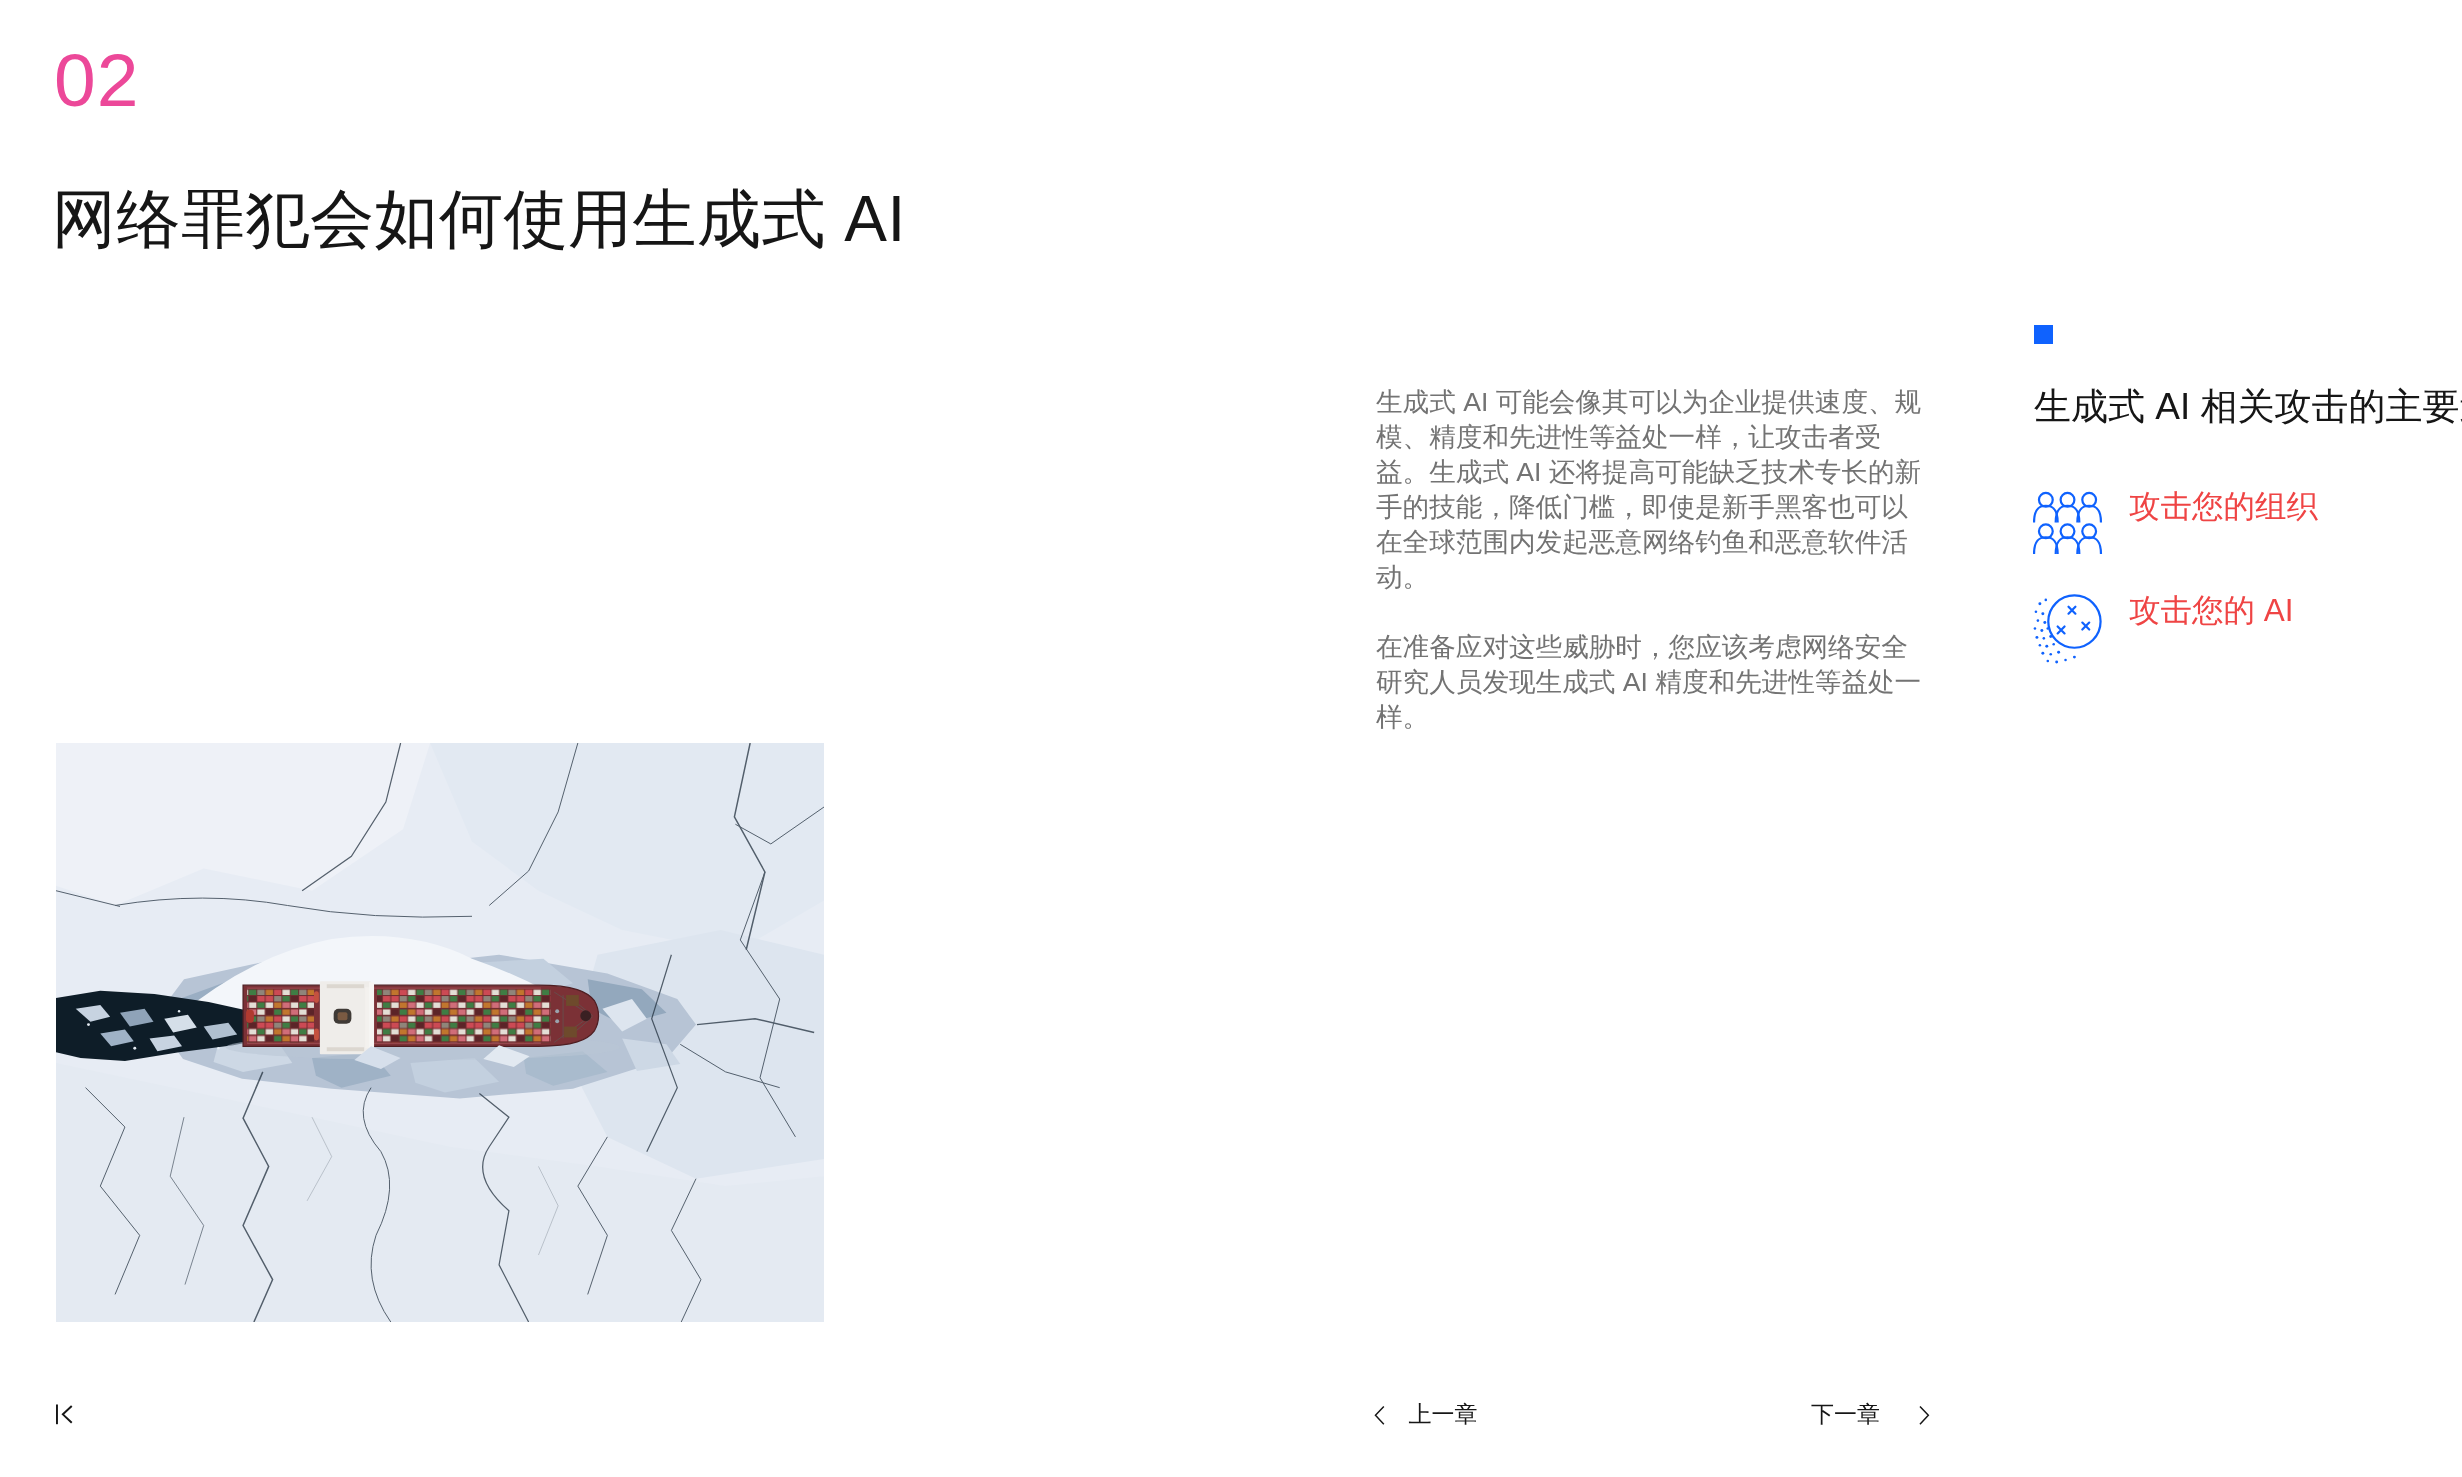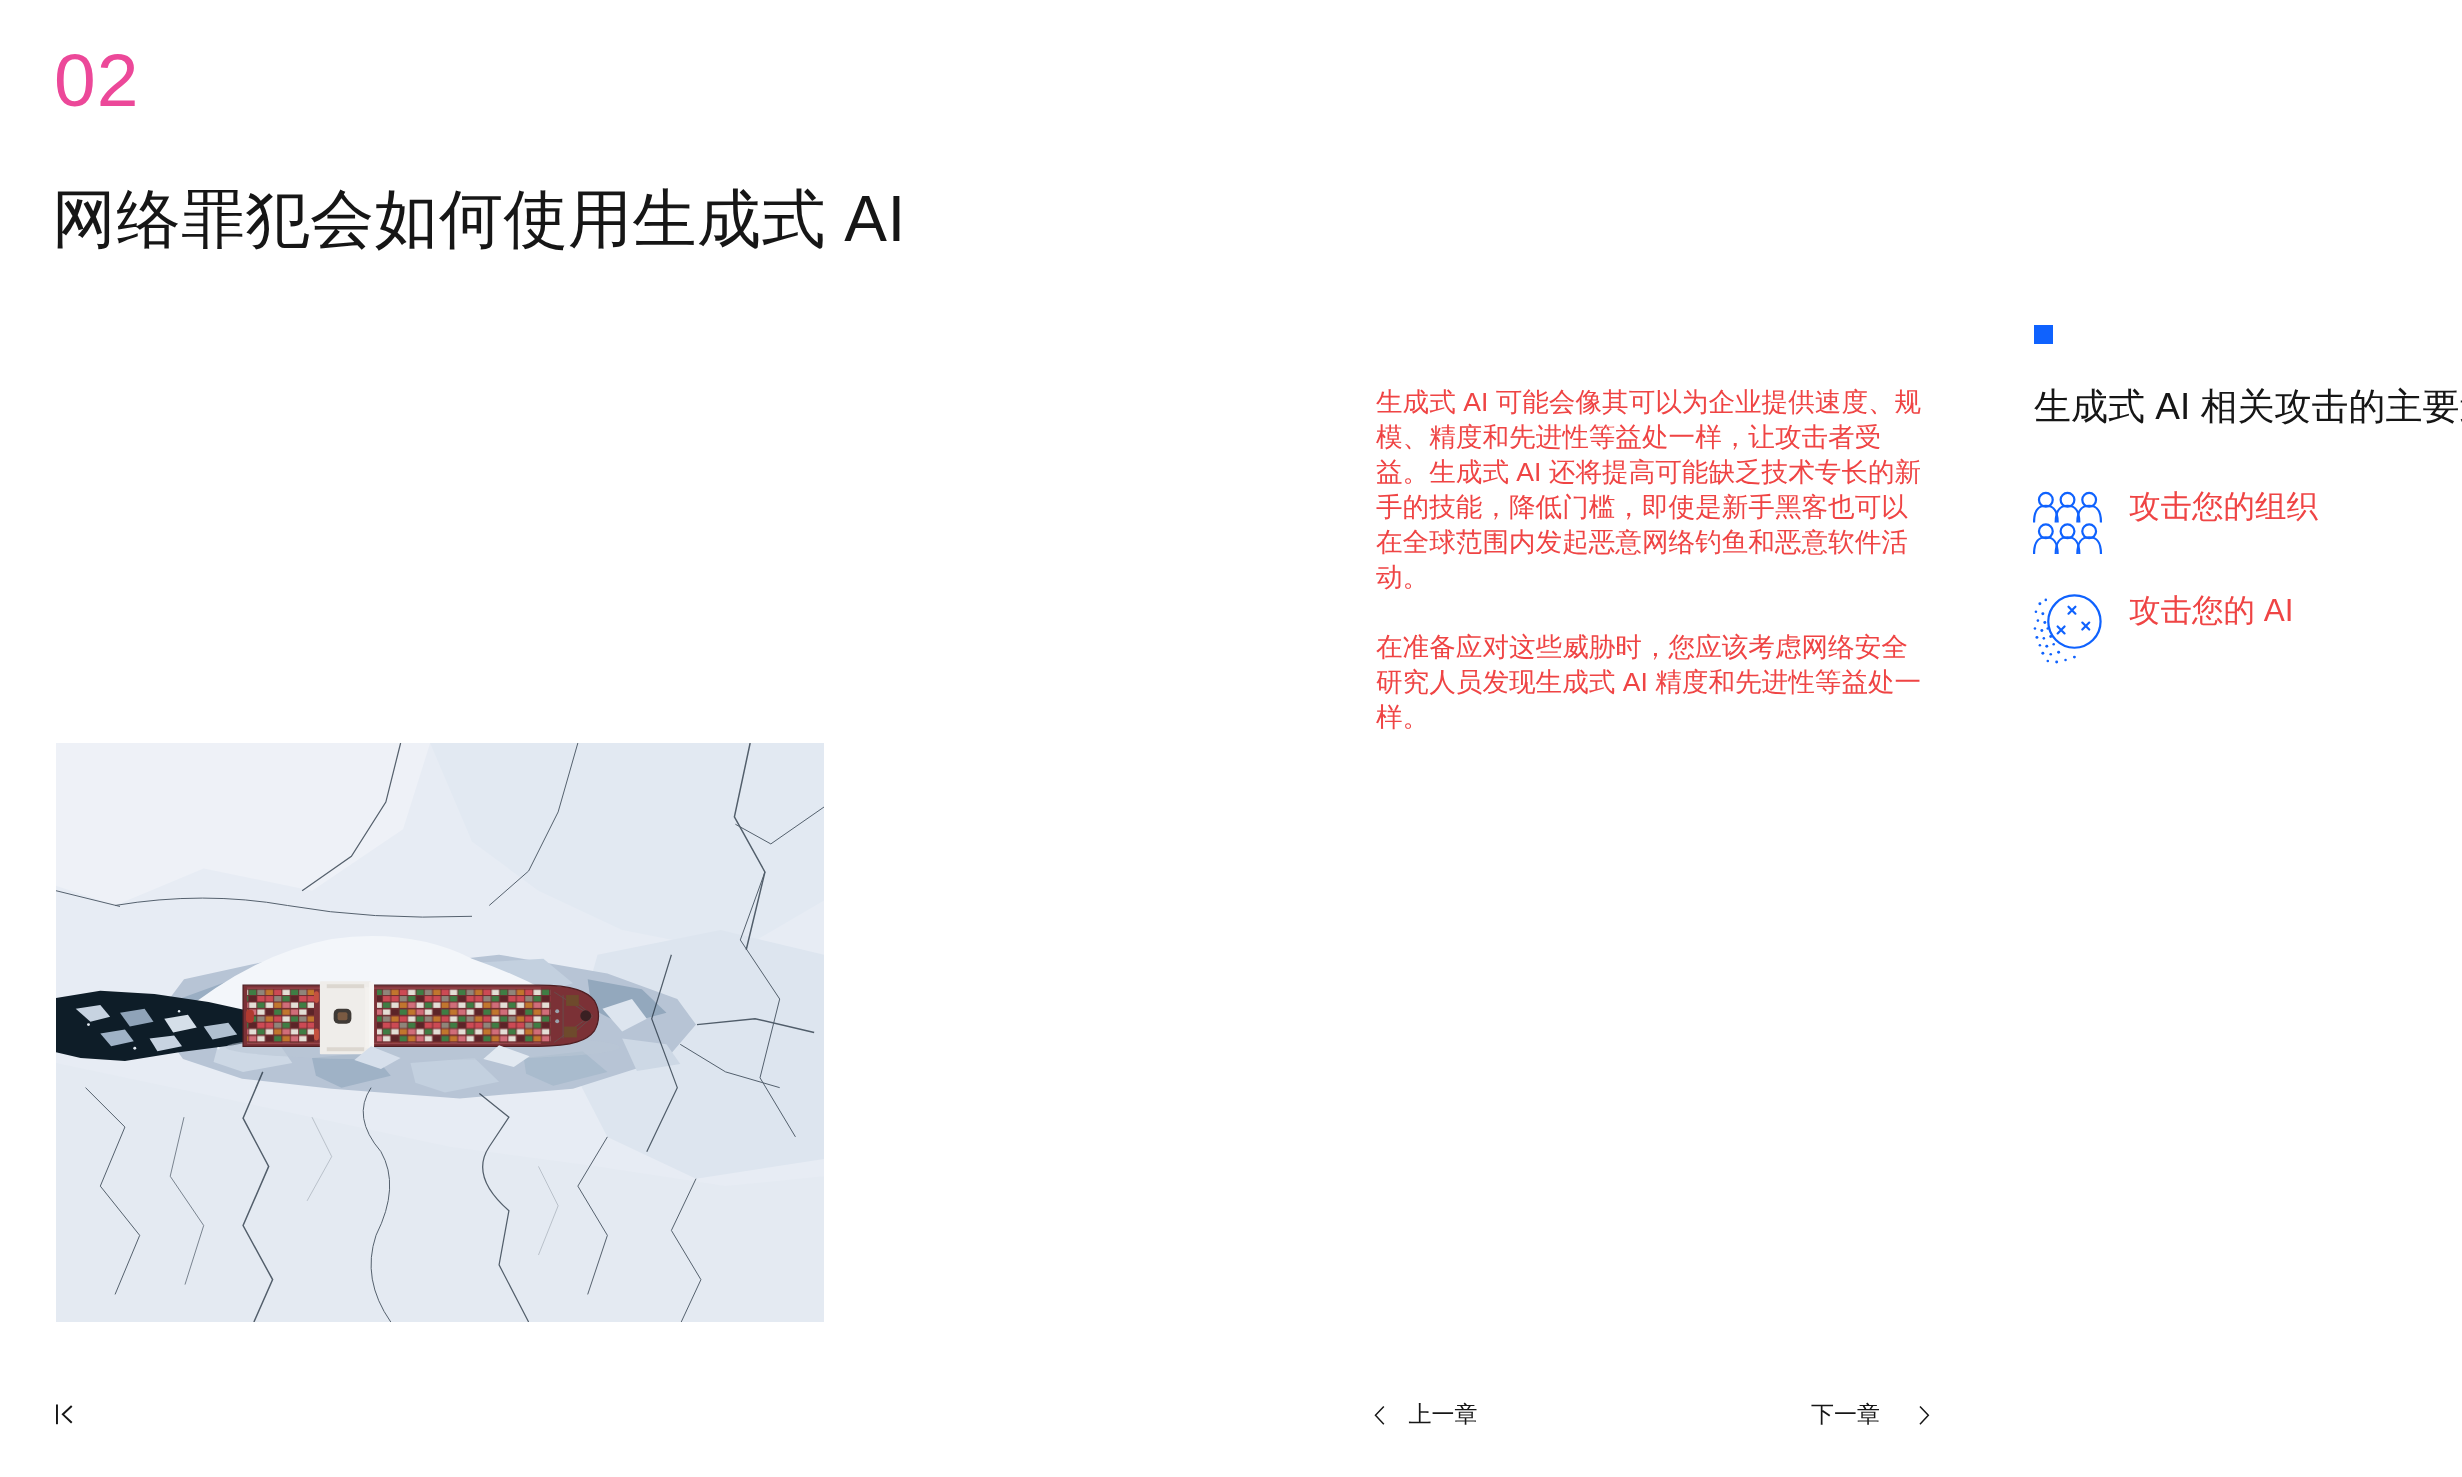--- a/index.html
+++ b/index.html
@@ -17,21 +17,21 @@
     font-size:64px; line-height:1.15; font-weight:300; color:#161616; letter-spacing:0.5px;
   }
   
   .hero-image{
     position:absolute; left:56px; top:743px; width:768px; height:579px; margin:0; overflow:hidden;
   }
   .hero-image svg{display:block; width:100%; height:100%;}
   
   .body-col{
     position:absolute; left:1376px; top:385px; width:554px;
-    font-size:26.6px; line-height:35px; font-weight:400; color:#ef4444;
+    font-size:26.6px; line-height:35px; font-weight:400; color:#737373;
   }
   .body-col p{margin:0;}
   .body-col p + p{margin-top:35px;}
   
   .sidebar{position:absolute; left:2034px; top:325px; width:552px;}
   .marker{
     position:absolute; left:0; top:0; width:19px; height:19px; background:#0f62fe;
   }
   .sidebar-heading{
     position:absolute; left:0; top:60px; margin:0; width:552px;

